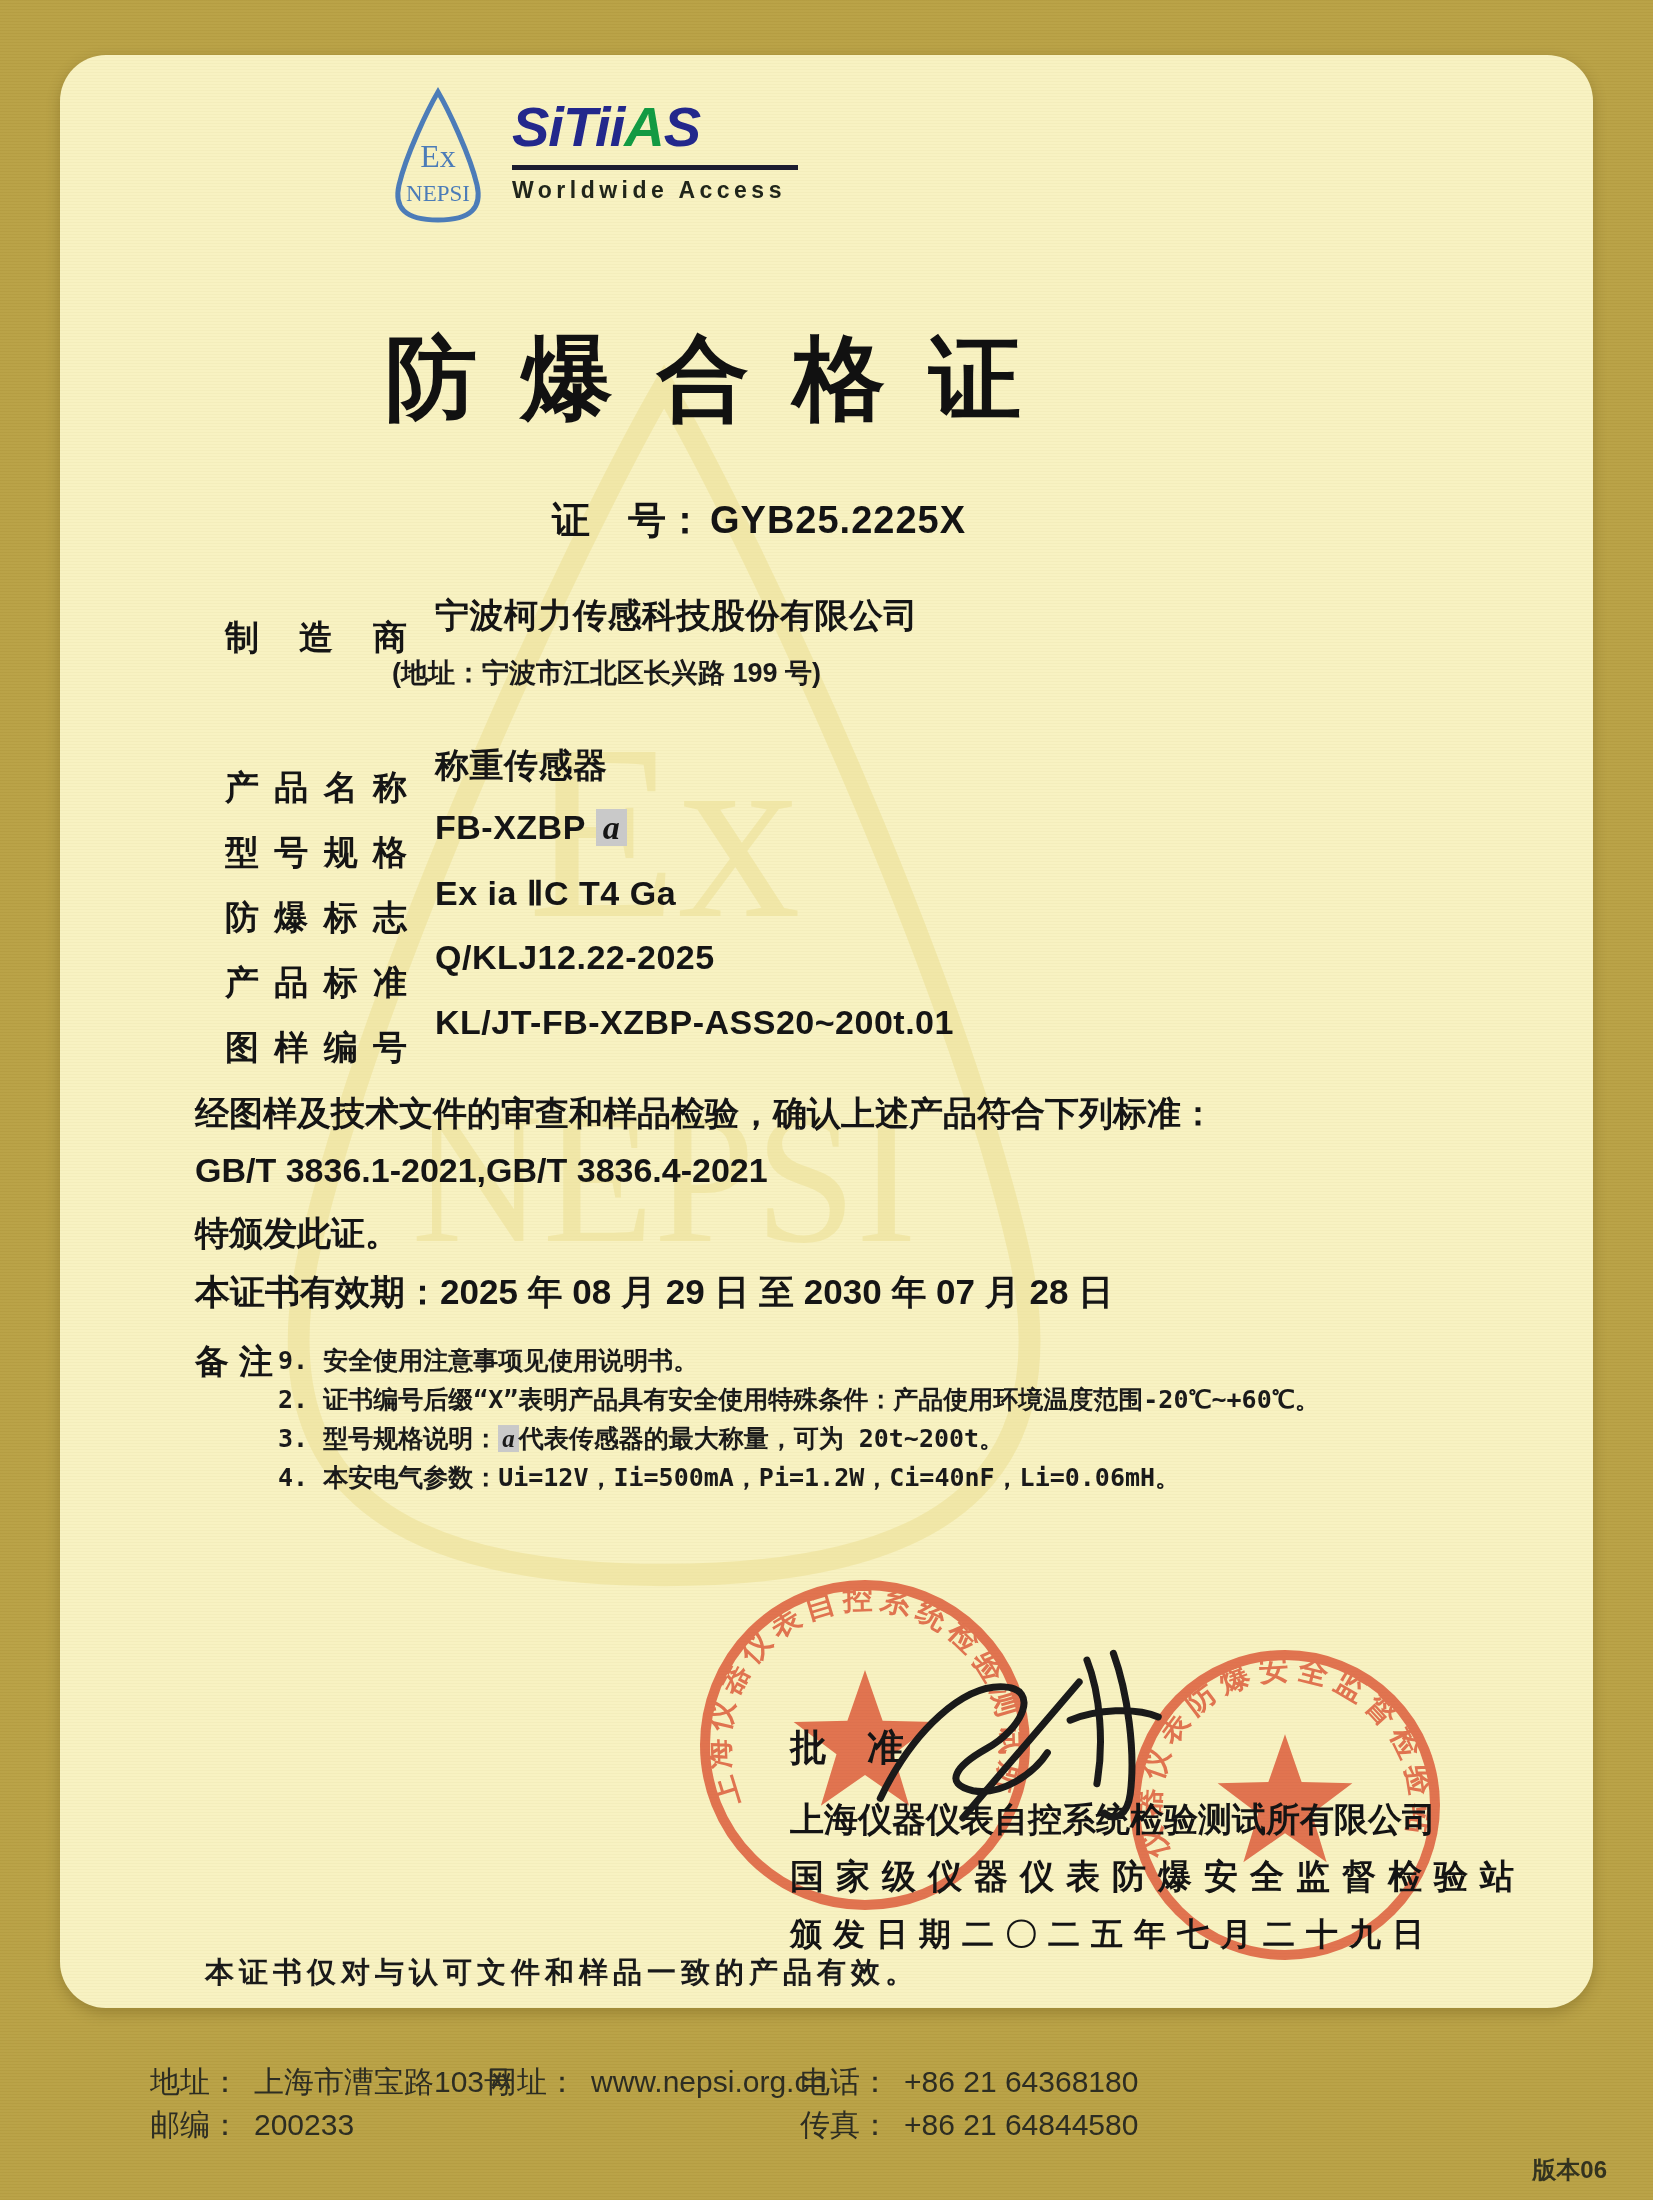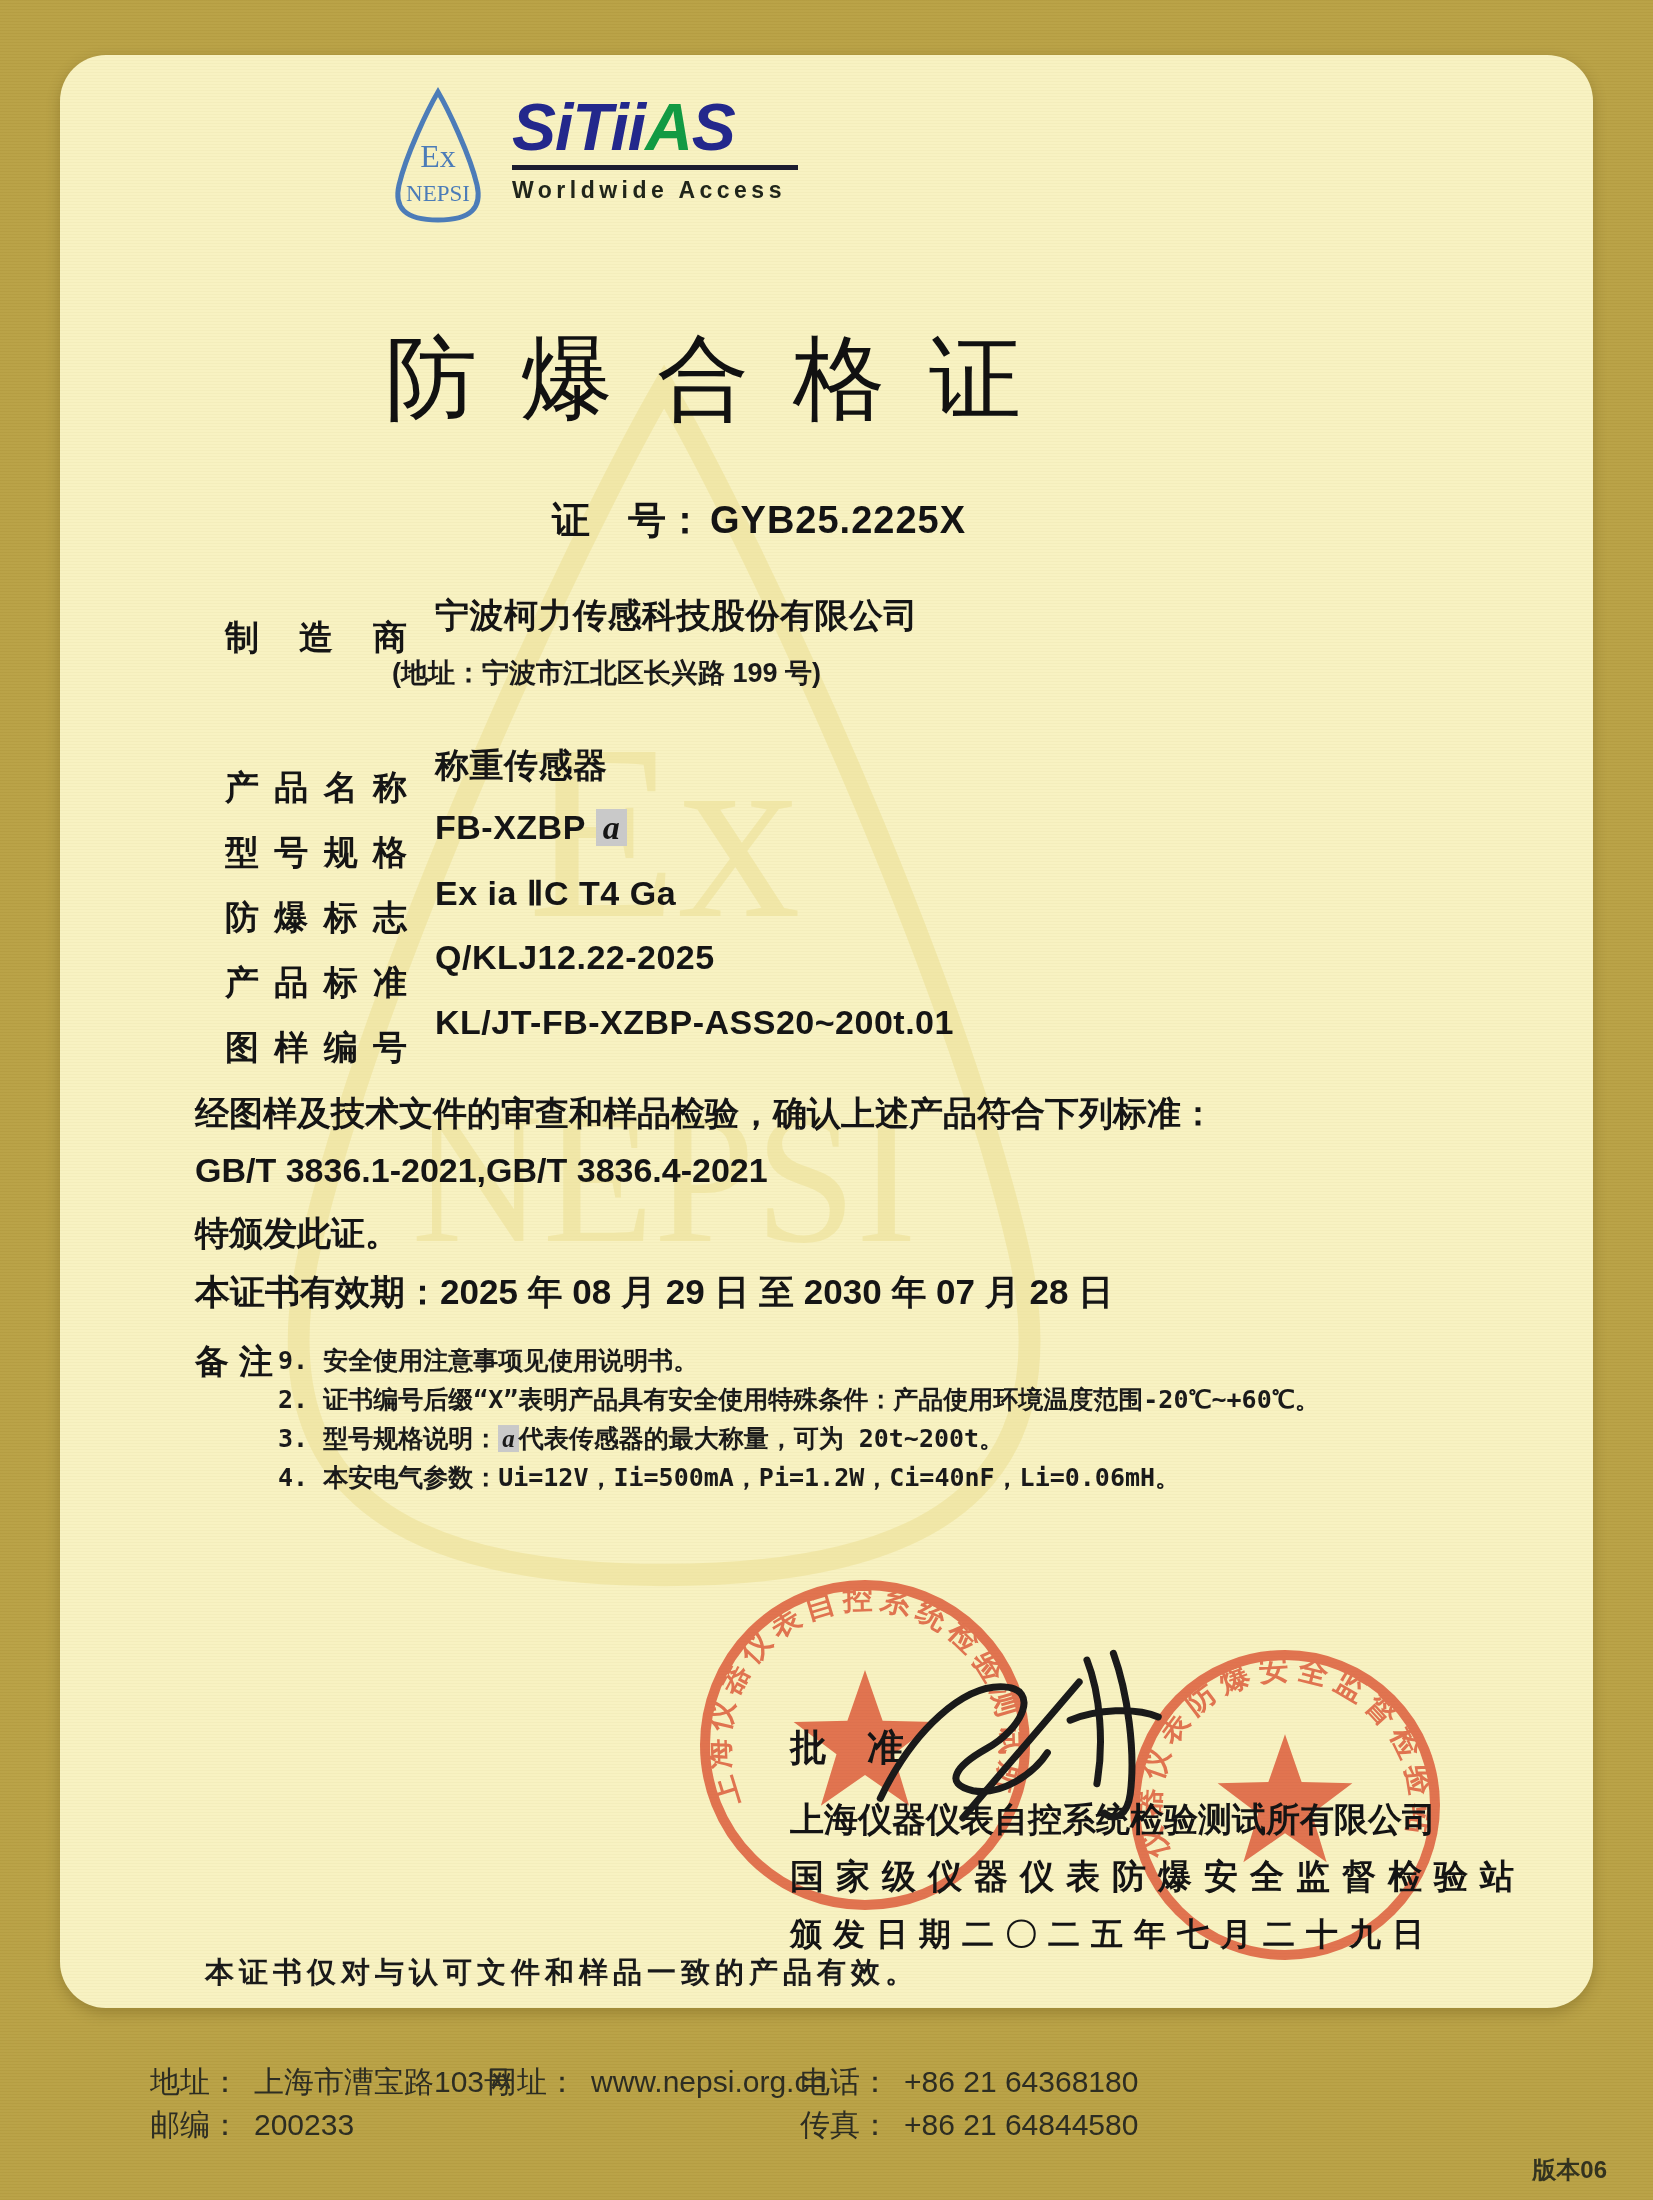--- a/index.html
+++ b/index.html
@@ -8,26 +8,26 @@
         background-image:repeating-linear-gradient(0deg, rgba(0,0,0,0.025) 0 1px, rgba(255,255,255,0.02) 1px 3px);}
   .card{position:absolute;left:60px;top:55px;width:1533px;height:1953px;background:#F8F2C2;border-radius:46px;
         box-shadow:0 5px 14px rgba(60,45,0,.25);
         background-image:repeating-linear-gradient(0deg, rgba(120,95,0,0.03) 0 1px, transparent 1px 3px);}
   .abs{position:absolute;}
   .wm{position:absolute;left:95px;top:285px;z-index:0;opacity:.5;}
   .z1{z-index:1;}
   
   .nepsi-logo{left:322px;top:32px;}
   .sitiias{left:452px;top:36px;width:292px;}
-  .brand{font-size:66px;line-height:72px;font-weight:900;font-style:italic;letter-spacing:-1px;color:#23288C;white-space:nowrap;}
+  .brand{font-size:56px;line-height:72px;font-weight:900;font-style:italic;letter-spacing:-1px;color:#23288C;white-space:nowrap;}
   .brand .a{color:#129A43;}
   .brand-rule{height:5px;background:#1d1d30;margin-top:2px;width:286px;}
   .tagline{margin-top:7px;font-size:23px;font-weight:800;letter-spacing:4.5px;color:#20251a;white-space:nowrap;}
   
-  .title{top:262px;left:0;width:1330px;text-align:center;font-size:92px;font-weight:400;color:#111;
+  .title{top:262px;left:0;width:1330px;text-align:center;font-size:92px;font-weight:700;color:#111;
          letter-spacing:44px;white-space:nowrap;}
   
   .certno{top:440px;left:492px;font-size:38px;font-weight:800;color:#141414;white-space:nowrap;}
   .certno .val{margin-left:6px;letter-spacing:1px;}
   
   .frow{left:165px;font-size:34px;font-weight:800;color:#151515;display:flex;white-space:nowrap;}
   .flabel{width:182px;text-align:justify;text-align-last:justify;margin-top:22px;}
   .fvalue{margin-left:28px;letter-spacing:.5px;}
   .addr{left:332px;top:600px;font-size:27px;font-weight:700;color:#1a1a1a;white-space:nowrap;}
   .var{font-style:italic;background:#c9c9c9;padding:0 7px;font-family:"Liberation Serif",serif;}

